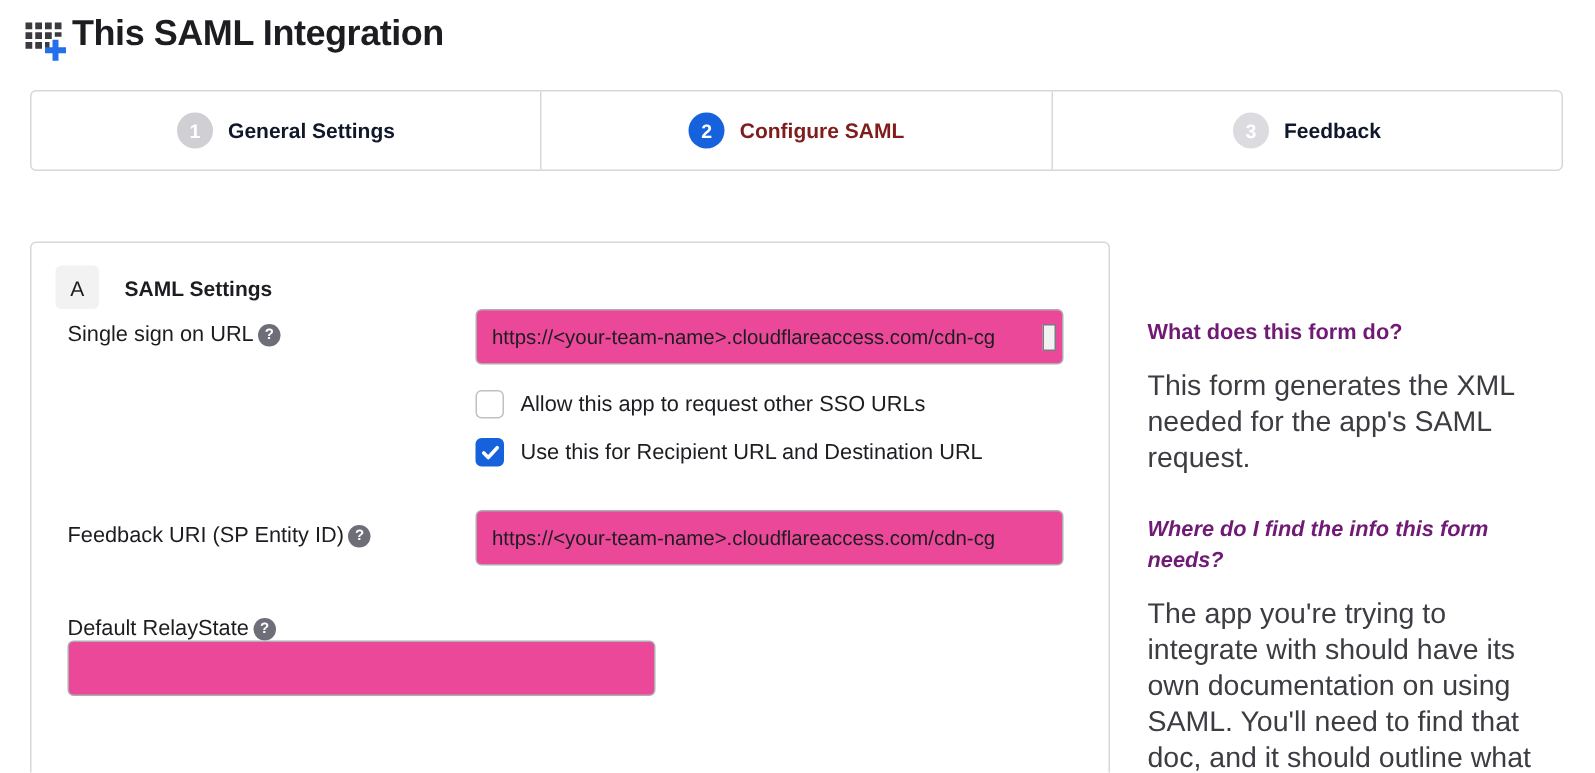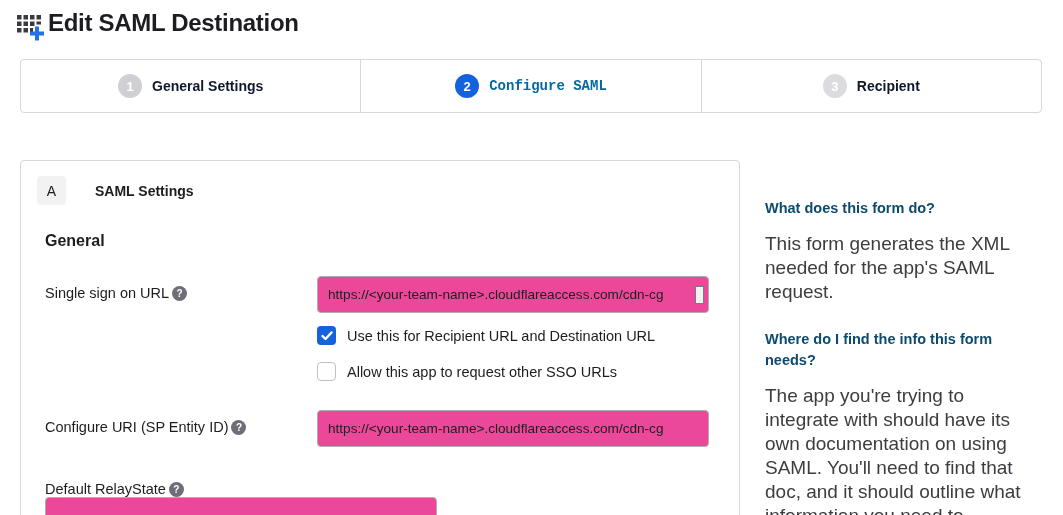--- a/index.html
+++ b/index.html
@@ -55,21 +55,21 @@
     color: #ffffff;
     background: #cfcfd4;
     flex: 0 0 auto;
   }
   .step-label {
     font-size: 14px;
     font-weight: 700;
     color: #0f172a;
   }
   .step.active .step-circle { background: #1662dd; }
-  .step.active .step-label { color: #0369a1; font-family: Liberation Mono, monospace; }
+  .step.active .step-label { color: #7f1d1d; }
   .step.upcoming .step-circle { background: #dcdce0; }
   
   .content {
     display: flex;
     align-items: flex-start;
     margin: 47px 0 0 20px;
   }
   .main-panel {
     width: 720px;
     box-sizing: border-box;
@@ -88,21 +88,21 @@
     background: #f2f2f3;
     border-radius: 4px;
     display: flex;
     align-items: center;
     justify-content: center;
     font-size: 14px;
     font-weight: 400;
     color: #1d1d21;
   }
   .section-title {
-    margin-left: 29px;
+    margin-left: 17px;
     font-size: 14px;
     font-weight: 700;
   }
   .form-area { padding-left: 8px; }
   .group-heading {
     font-size: 16px;
     font-weight: 700;
     margin: 27px 0 26px 0;
   }
   .form-row {
@@ -180,31 +180,31 @@
   .row-gap-2 { margin-top: 25px; flex-direction: column; }
   
   .help-sidebar {
     margin-left: 25px;
     width: 256px;
     padding-top: 38px;
   }
   .sidebar-q {
     font-size: 14.5px;
     font-weight: 700;
-    color: #0c4a6e;
-    margin: 0 0 13px 0;
+    color: #701a75;
+    margin: 13px 0 13px 0;
     line-height: 21px;
   }
   .sidebar-a {
     font-size: 19px;
     color: #3c3c42;
     line-height: 24px;
     margin: 0 0 21px 0;
   }
-  .sidebar-q.second { margin-top: 25px; }
+  .sidebar-q.second { margin-top: 25px; font-style: italic; }
 </style>
 </head>
 <body>
 
 <div class="page-header">
   <span class="title-icon">
     <svg width="30" height="32" viewBox="0 0 30 32">
       <g fill="#3a3a3f">
         <rect x="1" y="4" width="4.5" height="4.5"></rect>
           <rect x="7.5" y="4" width="4.5" height="4.5"></rect>
@@ -217,78 +217,77 @@
         <rect x="1" y="17" width="4.5" height="4.5"></rect>
           <rect x="7.5" y="17" width="4.5" height="4.5"></rect>
           <rect x="14" y="17" width="3" height="4.5"></rect>
       </g>
       <g fill="#2470ea">
         <rect x="19" y="15.5" width="4" height="14"></rect>
         <rect x="14" y="20.5" width="14" height="4"></rect>
       </g>
     </svg>
   </span>
-  <h1 class="page-title">Edit SAML Destination</h1>
+  <h1 class="page-title">This SAML Integration</h1>
 </div>
 
 <div class="stepper">
   <div class="step done">
     <span class="step-circle">1</span>
     <span class="step-label">General Settings</span>
   </div>
   <div class="step active">
     <span class="step-circle">2</span>
     <span class="step-label">Configure SAML</span>
   </div>
   <div class="step upcoming">
     <span class="step-circle">3</span>
-    <span class="step-label">Recipient</span>
+    <span class="step-label">Feedback</span>
   </div>
 </div>
 
 <div class="content">
 
   <div class="main-panel">
 
     <div class="section-header">
       <span class="section-badge">A</span>
       <span class="section-title">SAML Settings</span>
     </div>
 
     <div class="form-area">
-      <div class="group-heading">General</div>
 
       <div class="form-row">
         <div class="form-label-col">
           <span>Single sign on URL</span>
           <span class="help-icon">?</span>
         </div>
         <div class="form-control-col">
           <div class="input-wrap">
             <input class="text-input" type="text" value="https://&lt;your-team-name&gt;.cloudflareaccess.com/cdn-cg" style="">
             <span class="text-cursor"></span>
+          </div>
+          <div class="checkbox-row second">
+            <span class="checkbox unchecked"></span>
+            <span class="checkbox-label">Allow this app to request other SSO URLs</span>
           </div>
           <div class="checkbox-row">
             <span class="checkbox checked">
               <svg width="12" height="10" viewBox="0 0 12 10">
                 <polyline points="1.5,5 4.5,8 10.5,1.5" fill="none" stroke="#ffffff" stroke-width="2.4" stroke-linecap="round" stroke-linejoin="round"></polyline>
               </svg>
             </span>
             <span class="checkbox-label">Use this for Recipient URL and Destination URL</span>
           </div>
-          <div class="checkbox-row second">
-            <span class="checkbox unchecked"></span>
-            <span class="checkbox-label">Allow this app to request other SSO URLs</span>
-          </div>
         </div>
       </div>
 
       <div class="form-row row-gap-1">
         <div class="form-label-col">
-          <span>Configure URI (SP Entity ID)</span>
+          <span>Feedback URI (SP Entity ID)</span>
           <span class="help-icon">?</span>
         </div>
         <div class="form-control-col">
           <div class="input-wrap">
             <input class="text-input" type="text" value="https://&lt;your-team-name&gt;.cloudflareaccess.com/cdn-cg" style="">
           </div>
         </div>
       </div>
 
       <div class="form-row row-gap-2">

